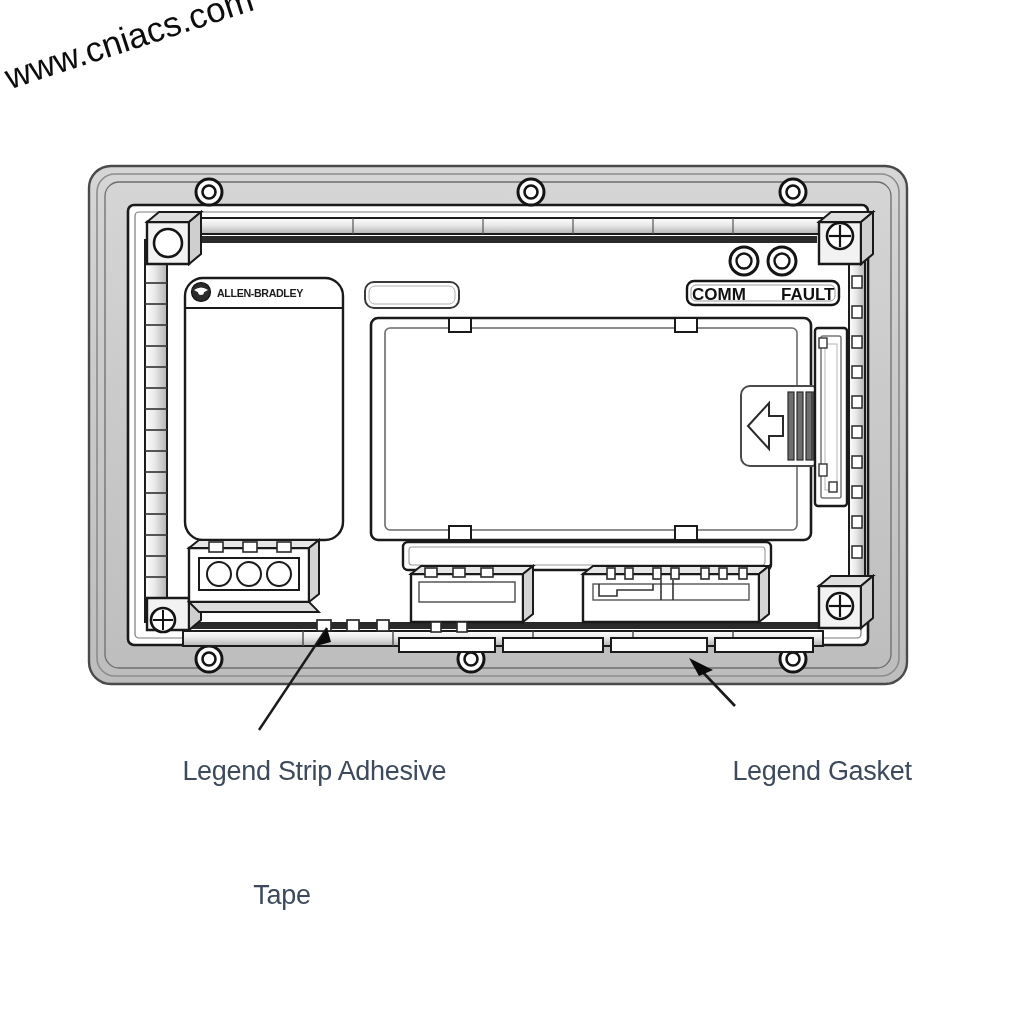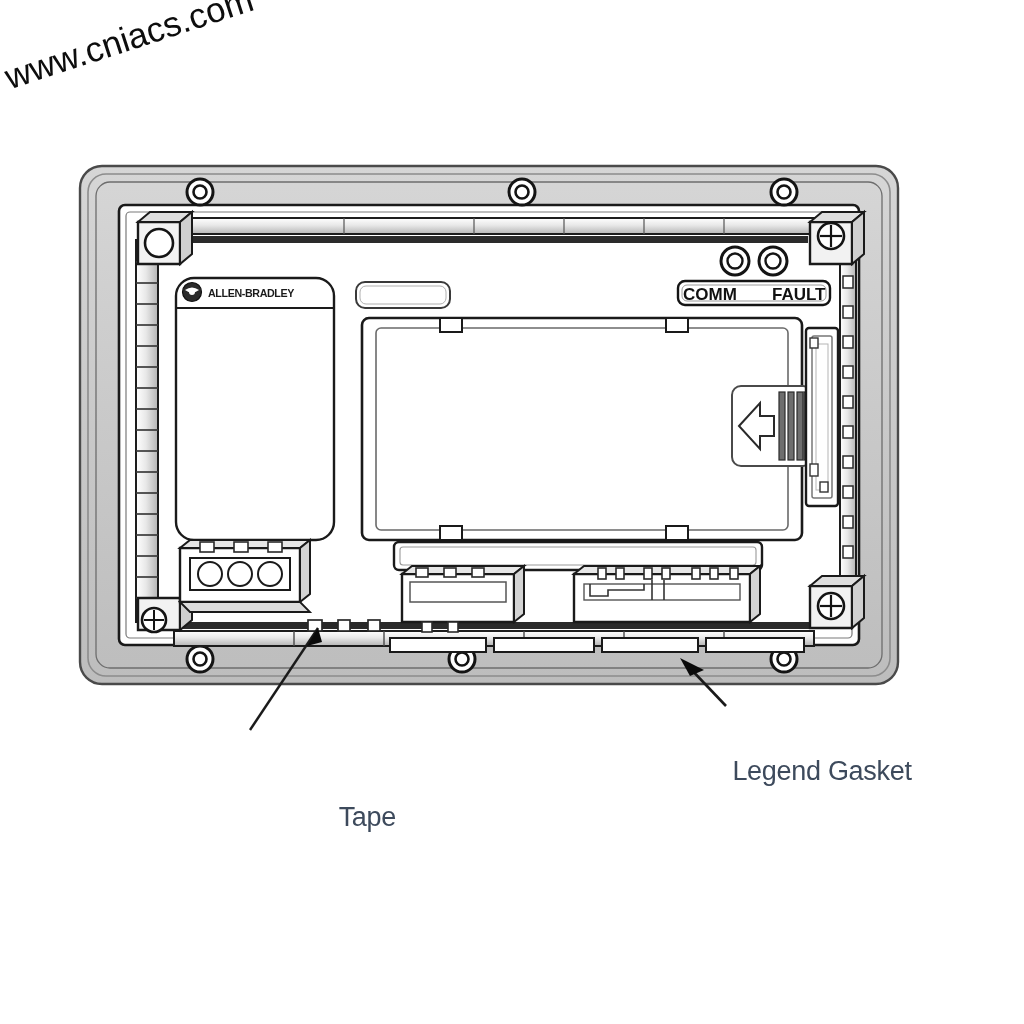--- a/index.html
+++ b/index.html
@@ -10,21 +10,21 @@
   }
   body {
     width: 1024px;
     height: 1024px;
     position: relative;
     overflow: hidden;
     font-family: "Liberation Sans", sans-serif;
   }
   #stage {
     position: absolute;
-    left: 4px;
+    left: 13px;
     top: 0;
     width: 848px;
     height: 1024px;
   }
   #stage svg {
     display: block;
     width: 1024px;
     height: 1024px;
   }
   .wm {
@@ -59,22 +59,23 @@
     letter-spacing: -0.3px;
   }
   #callout-legend-strip {
     left: 168px;
     top: 702px;
     width: 300px;
     text-align: left;
   }
   #callout-legend-strip .l2 {
     display: block;
-    text-align: right;
+    text-align: center;
     width: 228px;
+    margin-top: 32px;
   }
   #callout-sealing-gasket {
     left: 718px;
     top: 702px;
   }
 </style>
 </head>
 <body>
 
 <div id="stage">
@@ -385,18 +386,19 @@
     <path d="M676 658 L700 670 L686 676 Z" fill="#0a0a0a"></path>
   </g>
 </svg>
 </div>
 
 <div class="wm">
   <div class="wm-text">www.cniacs.com</div>
 </div>
 
 <div class="callout-label" id="callout-legend-strip">
+  <span>Legend Strip Adhesive</span>
   <span class="l2">Tape</span>
 </div>
 
 <div class="callout-label" id="callout-sealing-gasket">
   <span>Legend Gasket</span>
 </div>
 
 </body></html>

